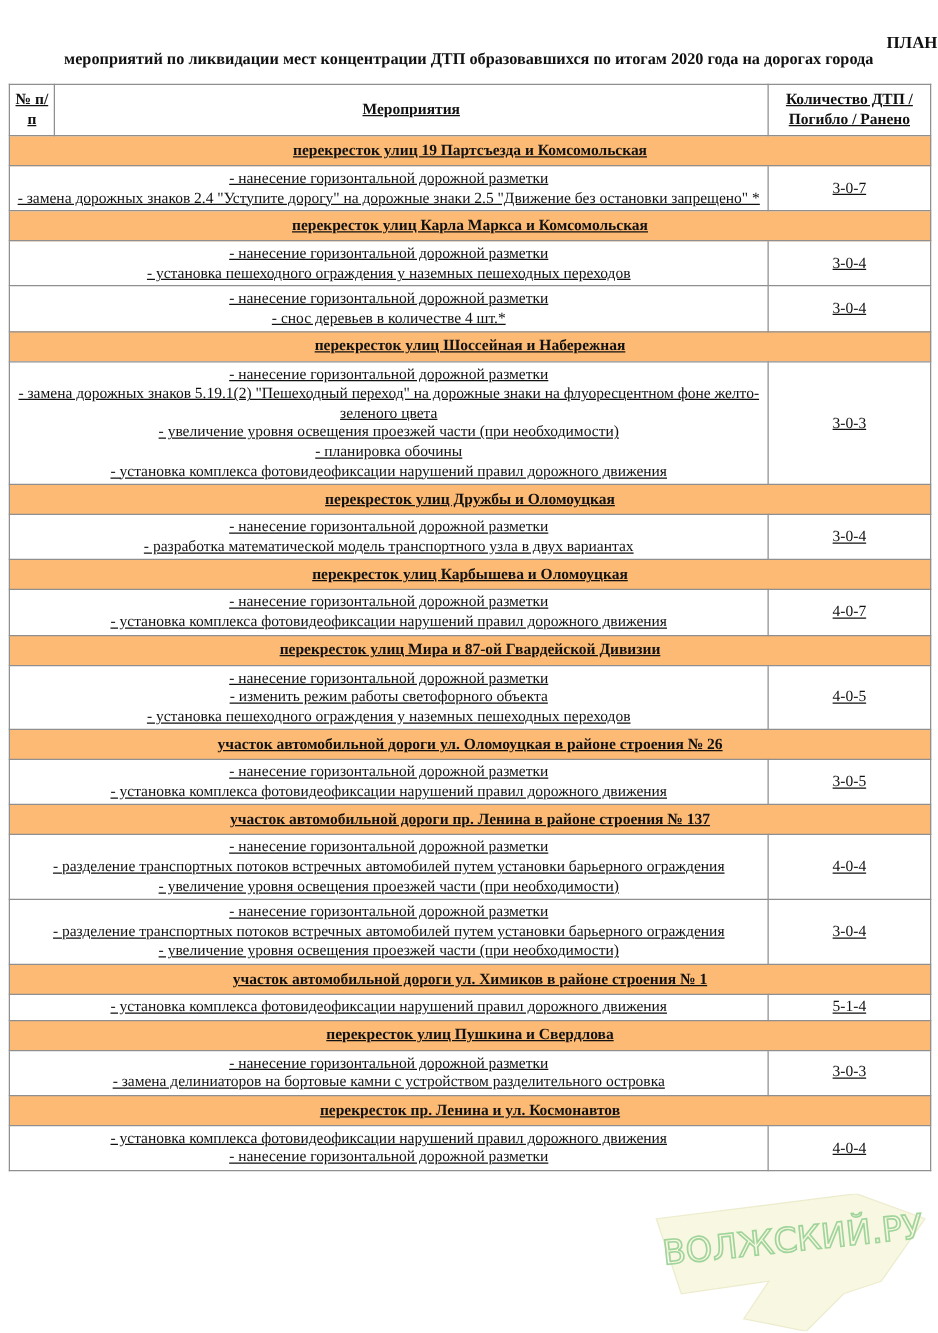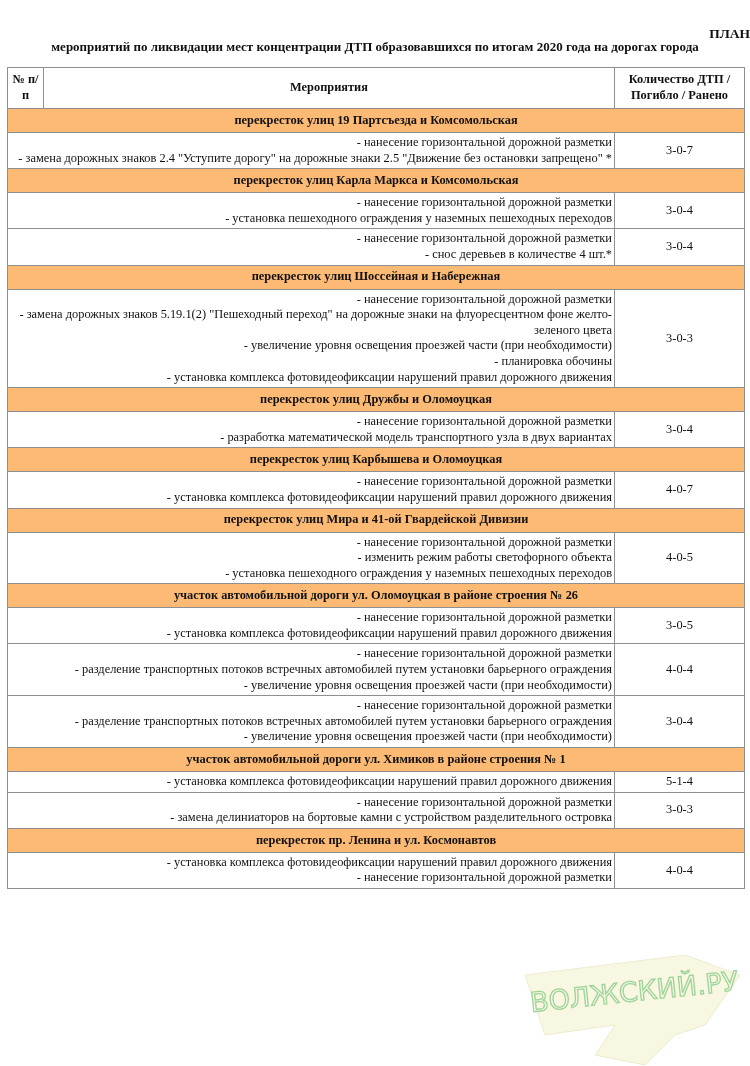--- a/index.html
+++ b/index.html
@@ -10,34 +10,34 @@
   .title {
     position: absolute; left: 0; top: 25px; width: 750px;
     text-align: right; font-weight: bold; font-size: 13.5px; line-height: 17px;
   }
   .subtitle {
     position: absolute; left: 0; top: 38px; width: 750px;
     text-align: center; font-weight: bold; font-size: 13px; line-height: 17px;
   }
   table {
     position: absolute; left: 7px; top: 67px; width: 737px;
-    border-collapse: collapse; table-layout: fixed;
+    border-collapse: collapse; table-layout: fixed; text-decoration: underline;
   }
   td, th {
     border: 1px solid #8f8f8f; padding: 0 2px; font-size: 12.4px; line-height: 15.6px;
     vertical-align: middle;
   }
   th { font-weight: bold; text-align: center; height: 40px; font-size: 12.4px; }
   col.c1 { width: 36px; }
   col.c2 { width: 571px; }
   col.c3 { width: 130px; }
   tr.section td {
     background: #fdba74; text-align: center; font-weight: bold; height: 23px; padding: 0;
   }
-  td.measures { text-align: right; padding: 2px 2px 2px 2px; margin-left: 20px; }
+  td.measures { text-align: center; padding: 2px 2px 2px 2px; margin-left: 20px; }
   td.count { text-align: center; }
   .line { display: block; }
   .watermark {
     position: absolute; left: 505px; top: 955px; width: 240px; height: 110px;
     pointer-events: none;
   }
 </style>
 </head>
 <body>
 
@@ -112,39 +112,42 @@
         <td colspan="3">перекресток улиц Карбышева и Оломоуцкая</td>
       </tr>
       <tr>
         <td colspan="2" class="measures">
           <span class="line">- нанесение горизонтальной дорожной разметки</span>
           <span class="line">- установка комплекса фотовидеофиксации нарушений правил дорожного движения</span>
         </td>
         <td class="count">4-0-7</td>
       </tr>
       <tr class="section">
-        <td colspan="3">перекресток улиц Мира и 41-ой Гвардейской Дивизии</td>
+        <td colspan="3">перекресток улиц Мира и 87-ой Гвардейской Дивизии</td>
       </tr>
       <tr>
         <td colspan="2" class="measures">
           <span class="line">- нанесение горизонтальной дорожной разметки</span>
           <span class="line">- изменить режим работы светофорного объекта</span>
           <span class="line">- установка пешеходного ограждения у наземных пешеходных переходов</span>
         </td>
         <td class="count">4-0-5</td>
       </tr>
       <tr class="section">
         <td colspan="3">участок автомобильной дороги  ул. Оломоуцкая в районе строения № 26</td>
       </tr>
       <tr>
         <td colspan="2" class="measures">
           <span class="line">- нанесение горизонтальной дорожной разметки</span>
           <span class="line">- установка комплекса фотовидеофиксации нарушений правил дорожного движения</span>
         </td>
         <td class="count">3-0-5</td>
+      </tr>
+      <tr class="section">
+        <td colspan="3">участок автомобильной дороги  пр. Ленина в районе строения № 137</td>
       </tr>
       <tr>
         <td colspan="2" class="measures">
           <span class="line">- нанесение горизонтальной дорожной разметки</span>
           <span class="line">- разделение транспортных потоков встречных автомобилей путем установки барьерного ограждения</span>
           <span class="line">- увеличение уровня освещения проезжей части (при необходимости)</span>
         </td>
         <td class="count">4-0-4</td>
       </tr>
       <tr>
@@ -156,20 +159,23 @@
         <td class="count">3-0-4</td>
       </tr>
       <tr class="section">
         <td colspan="3">участок автомобильной дороги  ул. Химиков в районе строения № 1</td>
       </tr>
       <tr>
         <td colspan="2" class="measures">
           <span class="line">- установка комплекса фотовидеофиксации нарушений правил дорожного движения</span>
         </td>
         <td class="count">5-1-4</td>
+      </tr>
+      <tr class="section">
+        <td colspan="3">перекресток улиц Пушкина и Свердлова</td>
       </tr>
       <tr>
         <td colspan="2" class="measures">
           <span class="line">- нанесение горизонтальной дорожной разметки</span>
           <span class="line">- замена делиниаторов на бортовые камни с устройством разделительного островка</span>
         </td>
         <td class="count">3-0-3</td>
       </tr>
       <tr class="section">
         <td colspan="3">перекресток пр. Ленина и ул. Космонавтов</td>

